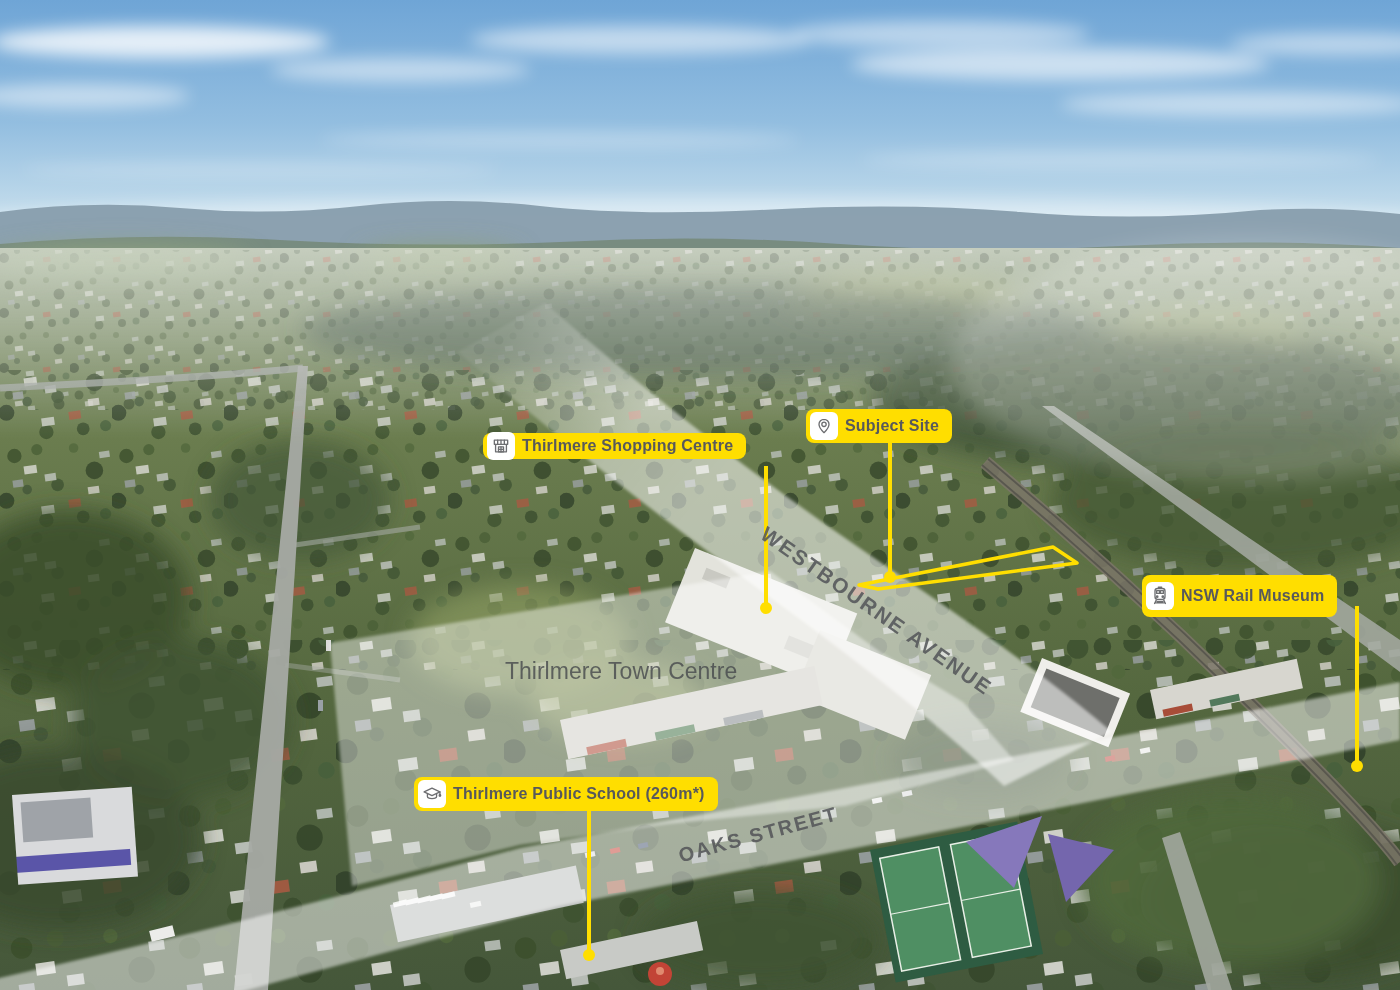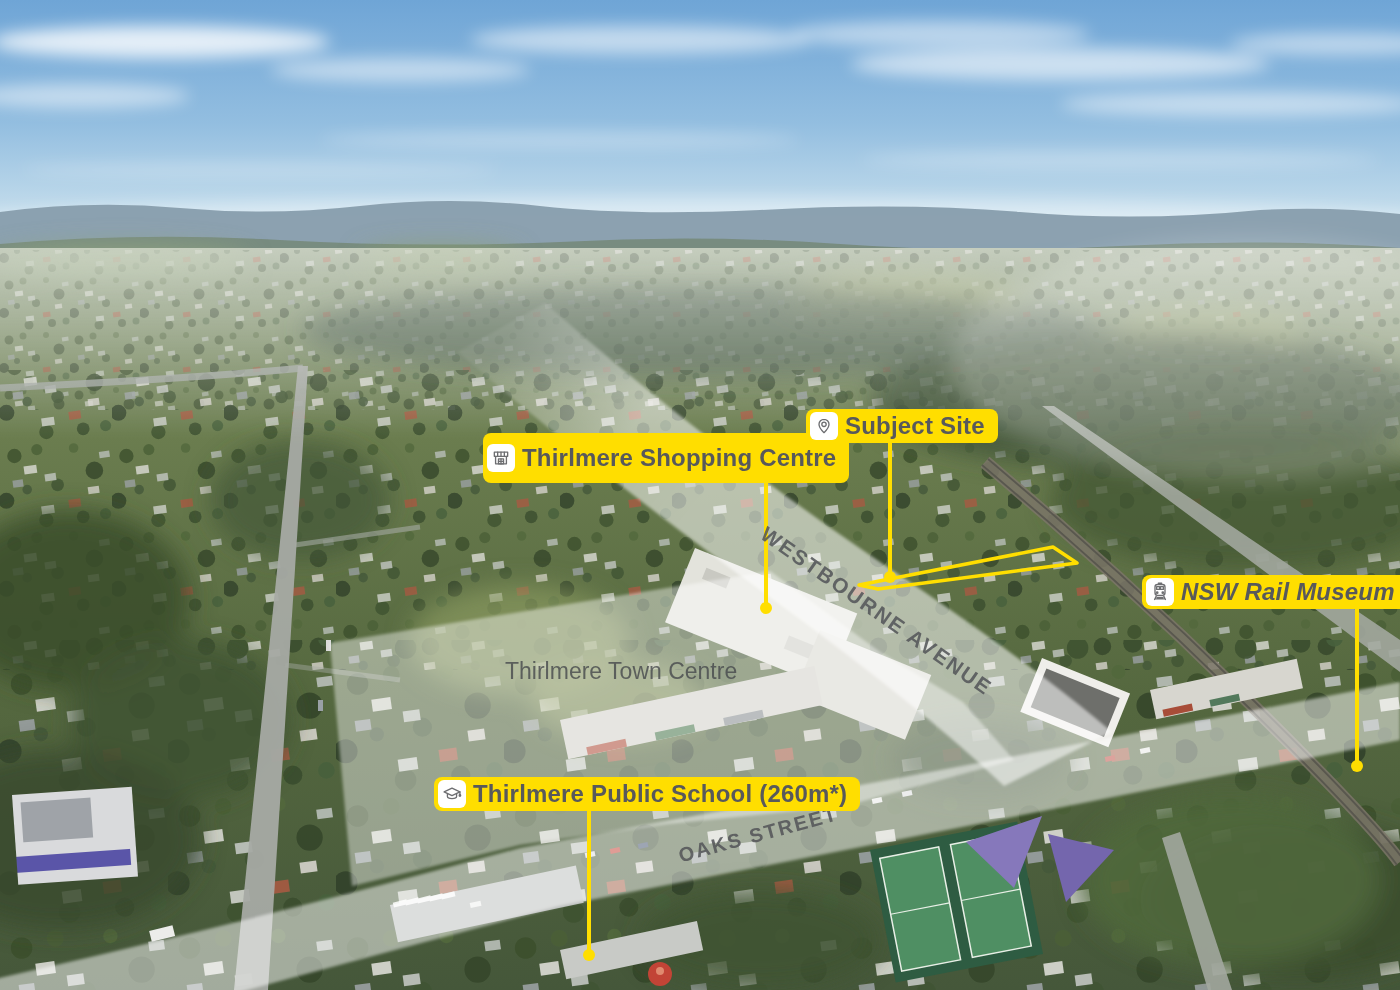--- a/index.html
+++ b/index.html
@@ -3,30 +3,30 @@
 <meta charset="utf-8">
 <style>
   html,body{margin:0;padding:0;background:#222;}
   #scene{position:relative;width:1400px;height:990px;overflow:hidden;
          font-family:"Liberation Sans","DejaVu Sans",sans-serif;}
   #scene svg.bg{position:absolute;left:0;top:0;z-index:0;display:block;}
 
   
   .callout{position:absolute;display:flex;align-items:center;gap:7px;
            background:var(--accent-yellow,#FFDE00);border-radius:8px;
-           padding:3px 13px 3px 4px;height:50px;box-sizing:border-box;z-index:5;}
+           padding:3px 13px 3px 4px;height:26px;box-sizing:border-box;z-index:5;}
   .callout .icon-box{width:28px;height:28px;background:#fff;border-radius:6px;
            display:flex;align-items:center;justify-content:center;flex:0 0 auto;}
-  .callout .txt{font-size:24px;font-weight:bold;color:var(--label-text,#58595B);
+  .callout .txt{font-size:16px;font-weight:bold;color:var(--label-text,#58595B);
            white-space:nowrap;letter-spacing:.2px;text-align:right;}
   .callout svg{display:block;}
   #label-shopping{left:483px;top:433px;}
   #label-subject {left:806px;top:409px;height:34px;}
-  #label-rail    {left:1142px;top:575px;height:34px;font-style:italic;}
-  #label-school  {left:414px;top:777px;height:34px;margin-left:20px;}
+  #label-rail    {left:1142px;top:575px;height:42px;}
+  #label-school  {left:414px;top:777px;height:34px;}
 
   
   .street-label{position:absolute;z-index:3;font-weight:bold;white-space:nowrap;
            color:var(--street-text,#55575A);opacity:.88;}
   #street-westbourne{left:770px;top:522px;font-size:21px;letter-spacing:2px;
            transform:rotate(35deg);transform-origin:0 0;}
   #street-oaks{left:676px;top:845px;font-size:20px;letter-spacing:2px;
            transform:rotate(-15deg);transform-origin:0 0;}
   #area-town-centre{position:absolute;left:505px;top:658px;z-index:3;
            font-size:23px;font-weight:normal;color:rgba(70,73,76,.8);white-space:nowrap;}

